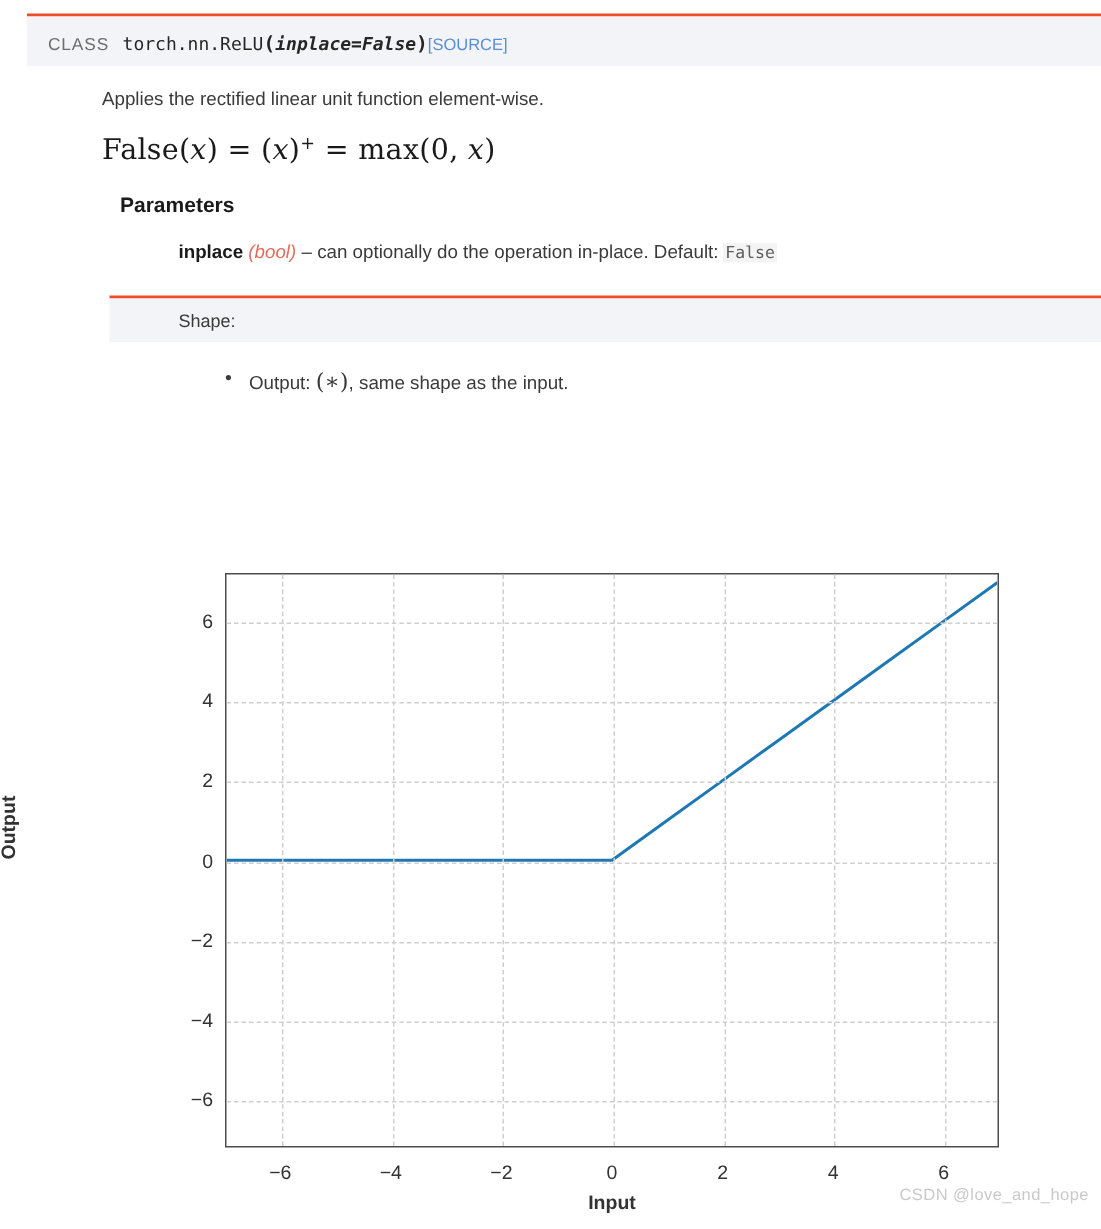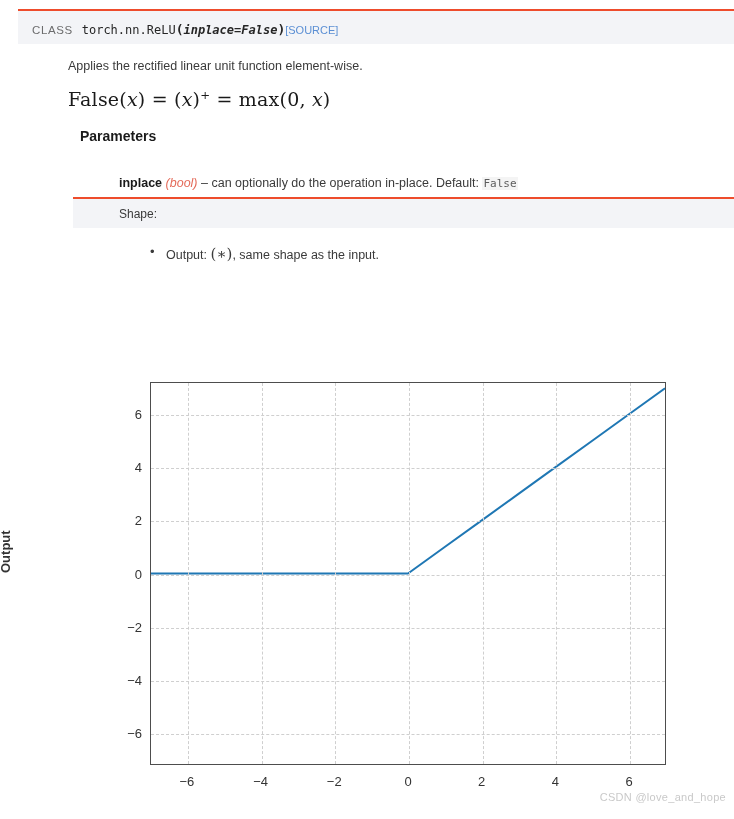--- a/index.html
+++ b/index.html
@@ -100,21 +100,20 @@
     color: #1a1a1a;
     padding-left: 12px;
   }
 
   .param-item {
     position: absolute;
     left: 119px;
     top: 161px;
     font-size: 12.5px;
     color: #3a3a3a;
-    margin-top: 15px;
   }
   .param-item b { color: #1a1a1a; }
   .param-type { color: #e46b5a; font-style: italic; }
   .param-default {
     font-family: "DejaVu Sans Mono", monospace;
     font-size: 11px;
     color: #5c5c5c;
     background: #f4f4f4;
     padding: 0 1px;
   }
@@ -318,16 +317,17 @@
   <div id="ytick-labels">
       <div class="yticklabel" style="left: 110px; width: 32px; top: 383.083px;">−6</div>
       <div class="yticklabel" style="left: 110px; width: 32px; top: 329.889px;">−4</div>
       <div class="yticklabel" style="left: 110px; width: 32px; top: 276.694px;">−2</div>
       <div class="yticklabel" style="left: 110px; width: 32px; top: 223.5px;">0</div>
       <div class="yticklabel" style="left: 110px; width: 32px; top: 170.306px;">2</div>
       <div class="yticklabel" style="left: 110px; width: 32px; top: 117.111px;">4</div>
       <div class="yticklabel" style="left: 110px; width: 32px; top: 63.9167px;">6</div>
     </div>
 
+  <div class="xlabel">Input</div>
   <div class="ylabel">Output</div>
 
   <div class="watermark">CSDN @love_and_hope</div>
 </div>
 
 </body></html>

